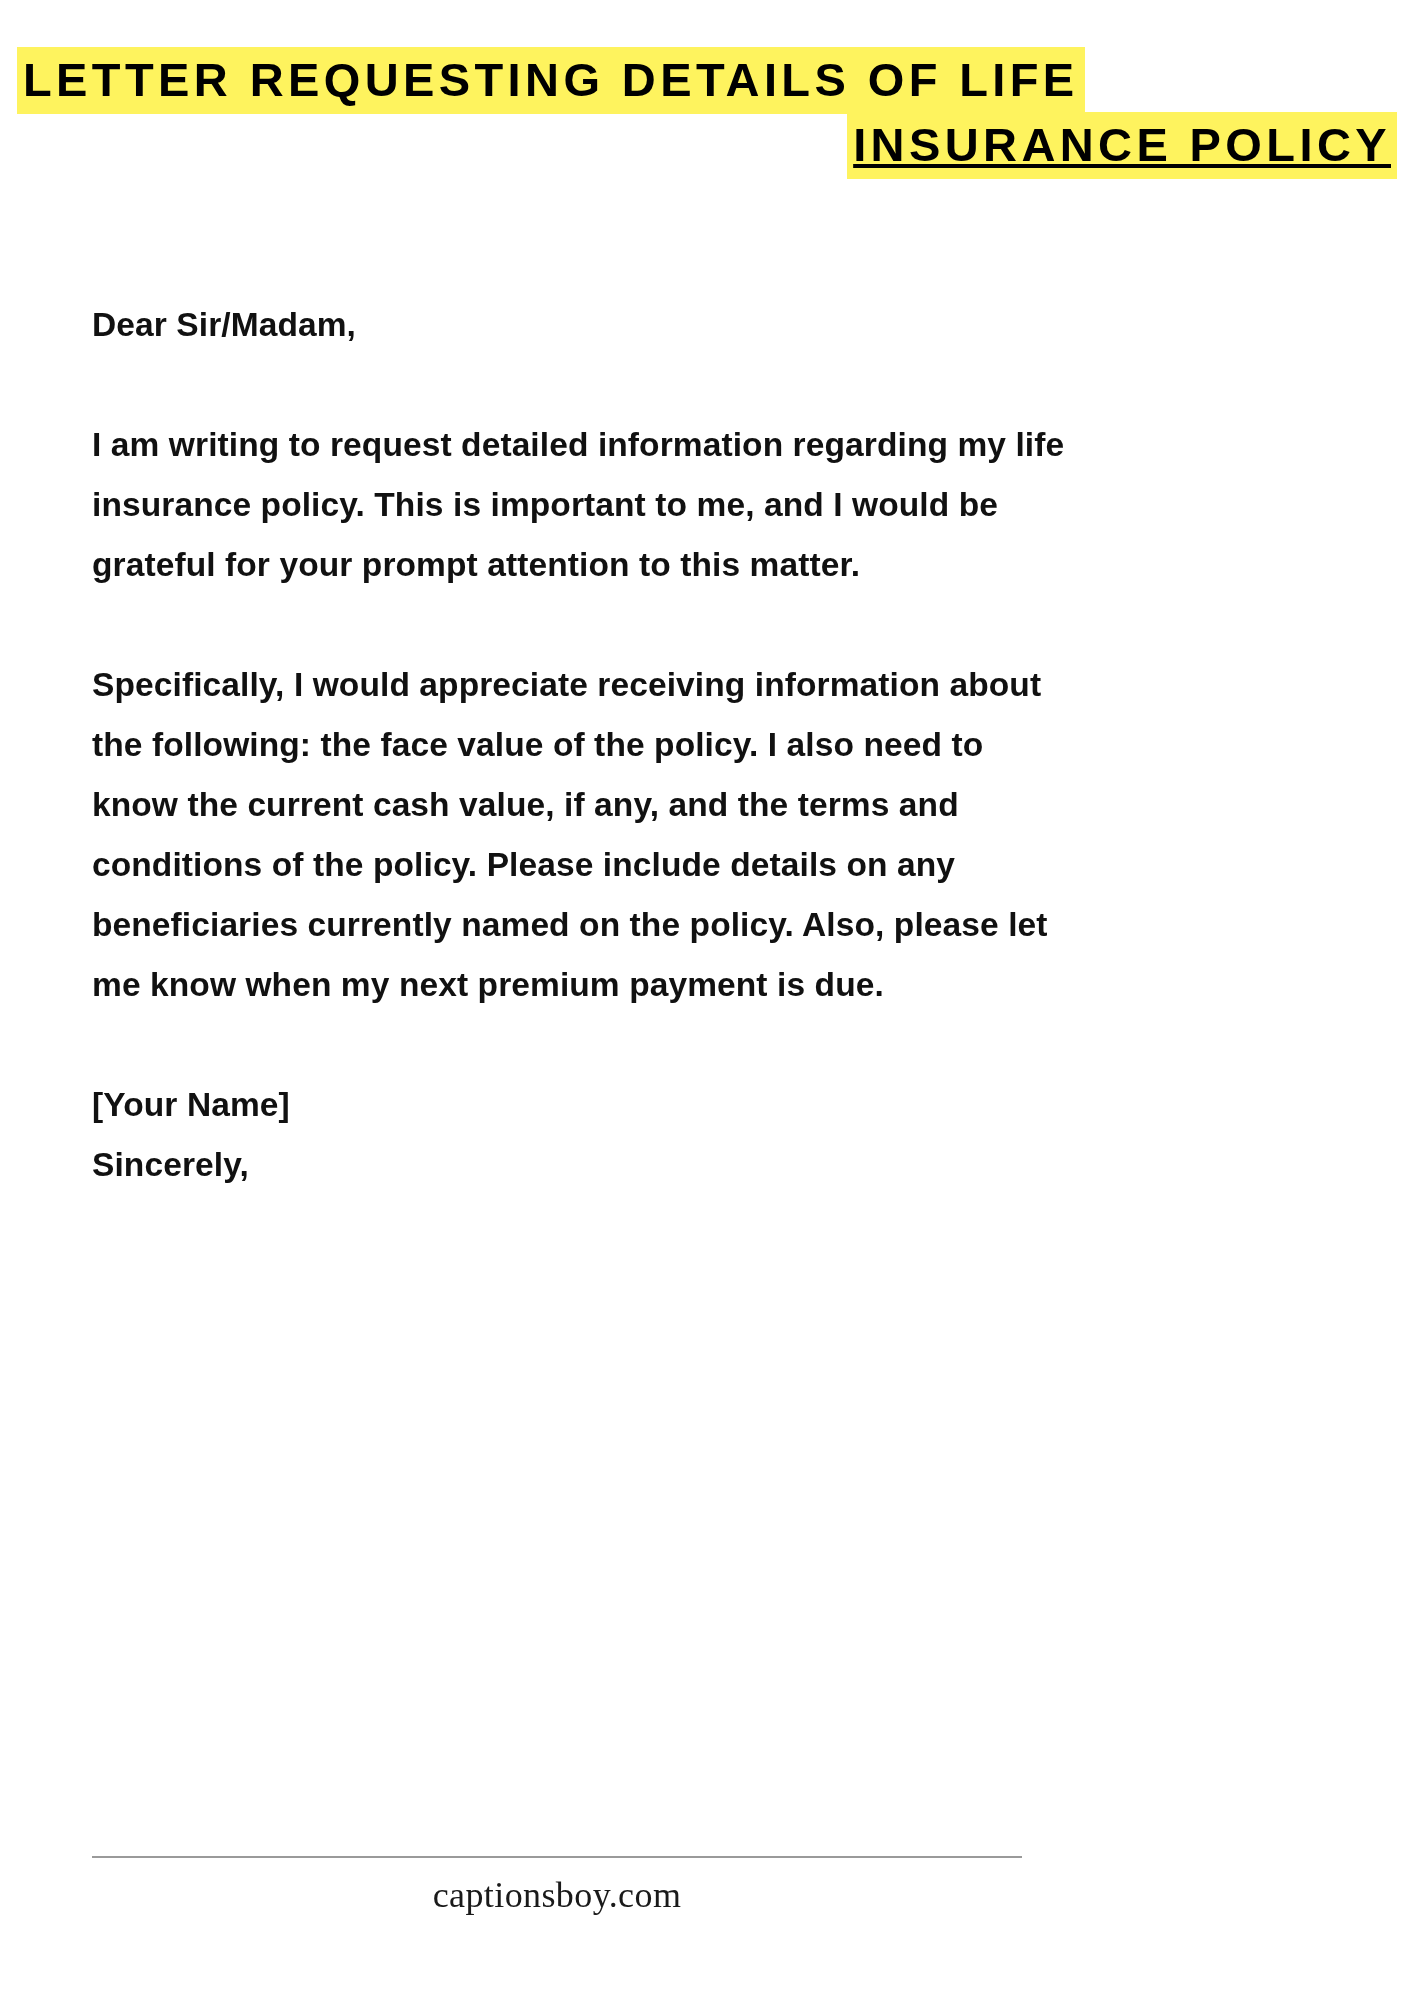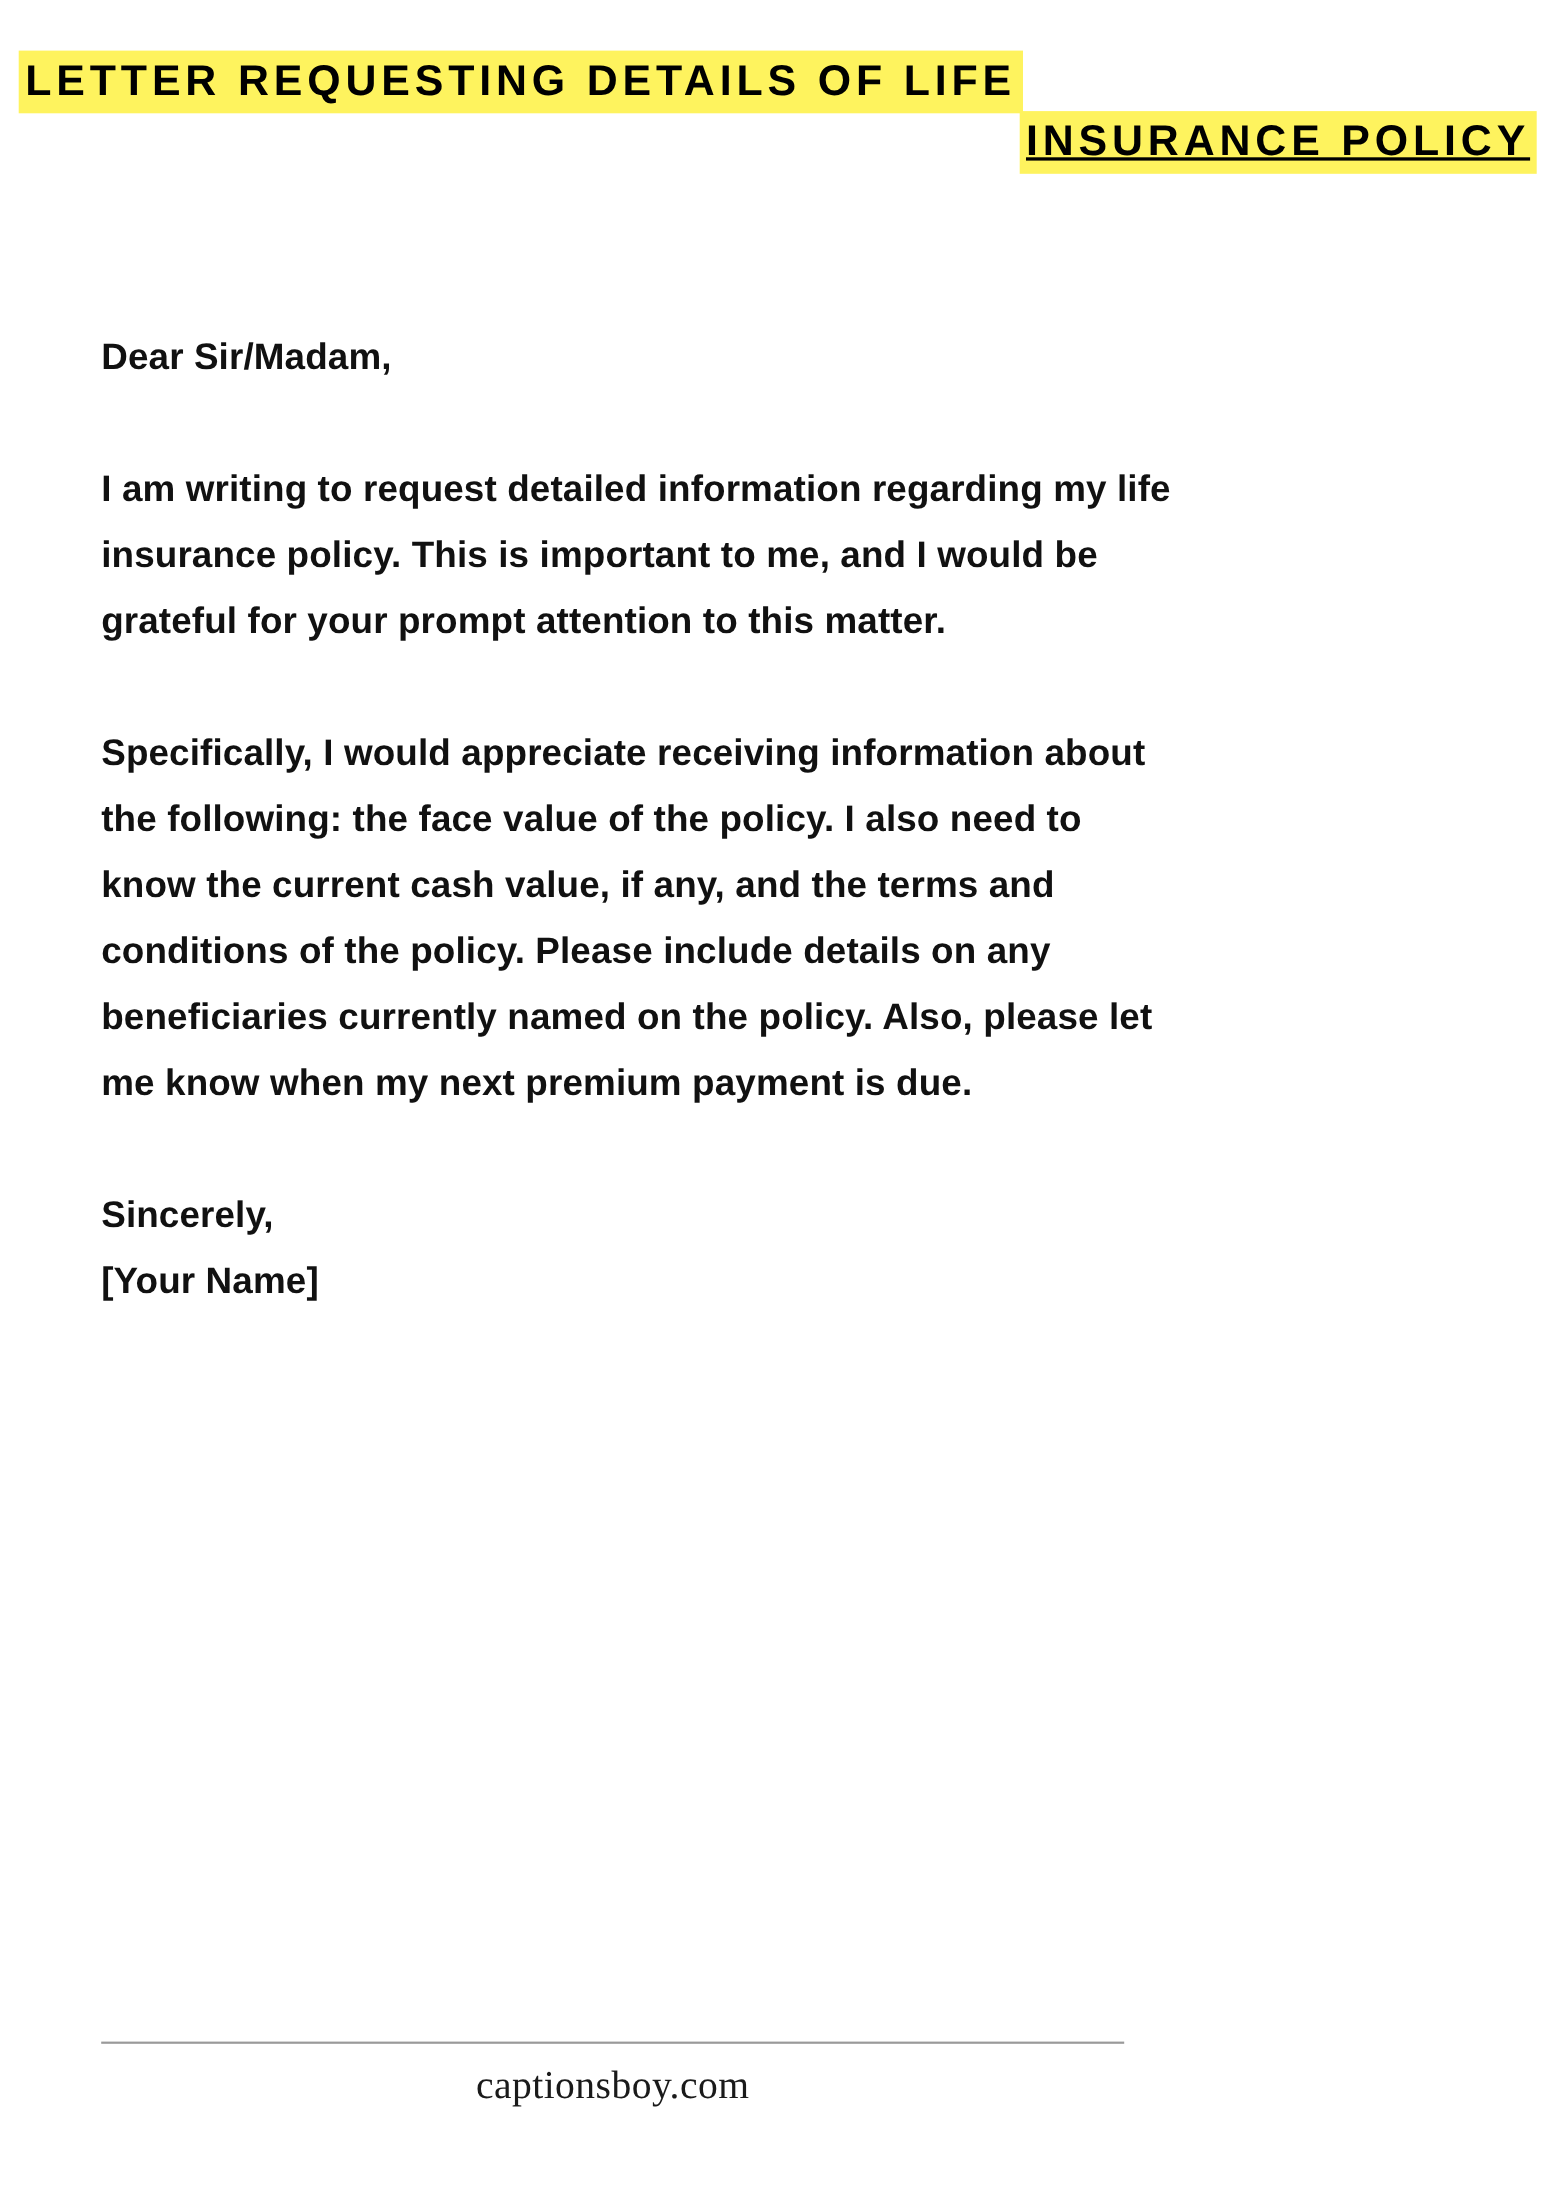--- a/index.html
+++ b/index.html
@@ -22,21 +22,21 @@
   .title-block {
     padding-top: 48px;
     padding-left: 17px;
     padding-right: 17px;
     text-align: center;
   }
   .title-line {
     display: block;
     font-family: "Liberation Sans", sans-serif;
     font-weight: 700;
-    font-size: 39px;
+    font-size: 47px;
     line-height: 1.35;
     letter-spacing: 4.4px;
     color: #000000;
     text-transform: uppercase;
     margin: 0;
     white-space: nowrap;
   }
   .title-line > span.hl {
     background-color: #FEF35E;
     box-decoration-break: clone;
@@ -97,20 +97,20 @@
 
   <div class="title-block">
     <div class="title-line l1"><span class="hl">LETTER REQUESTING DETAILS OF LIFE</span></div>
     <div class="title-line l2"><span class="hl">INSURANCE POLICY</span></div>
   </div>
 
   <div class="letter-body">
     <p class="salutation">Dear Sir/Madam,</p>
     <p>I am writing to request detailed information regarding my life insurance policy. This is important to me, and I would be grateful for your prompt attention to this matter.</p>
     <p>Specifically, I would appreciate receiving information about the following: the face value of the policy. I also need to know the current cash value, if any, and the terms and conditions of the policy. Please include details on any beneficiaries currently named on the policy. Also, please let me know when my next premium payment is due.</p>
+    <p class="tight">[Your Name]</p>
     <p class="tight">Sincerely,</p>
-    <p class="tight">[Your Name]</p>
   </div>
 
   <div class="footer-rule"></div>
   <div class="footer-brand">captionsboy.com</div>
 
 </div>
 
 </body></html>

